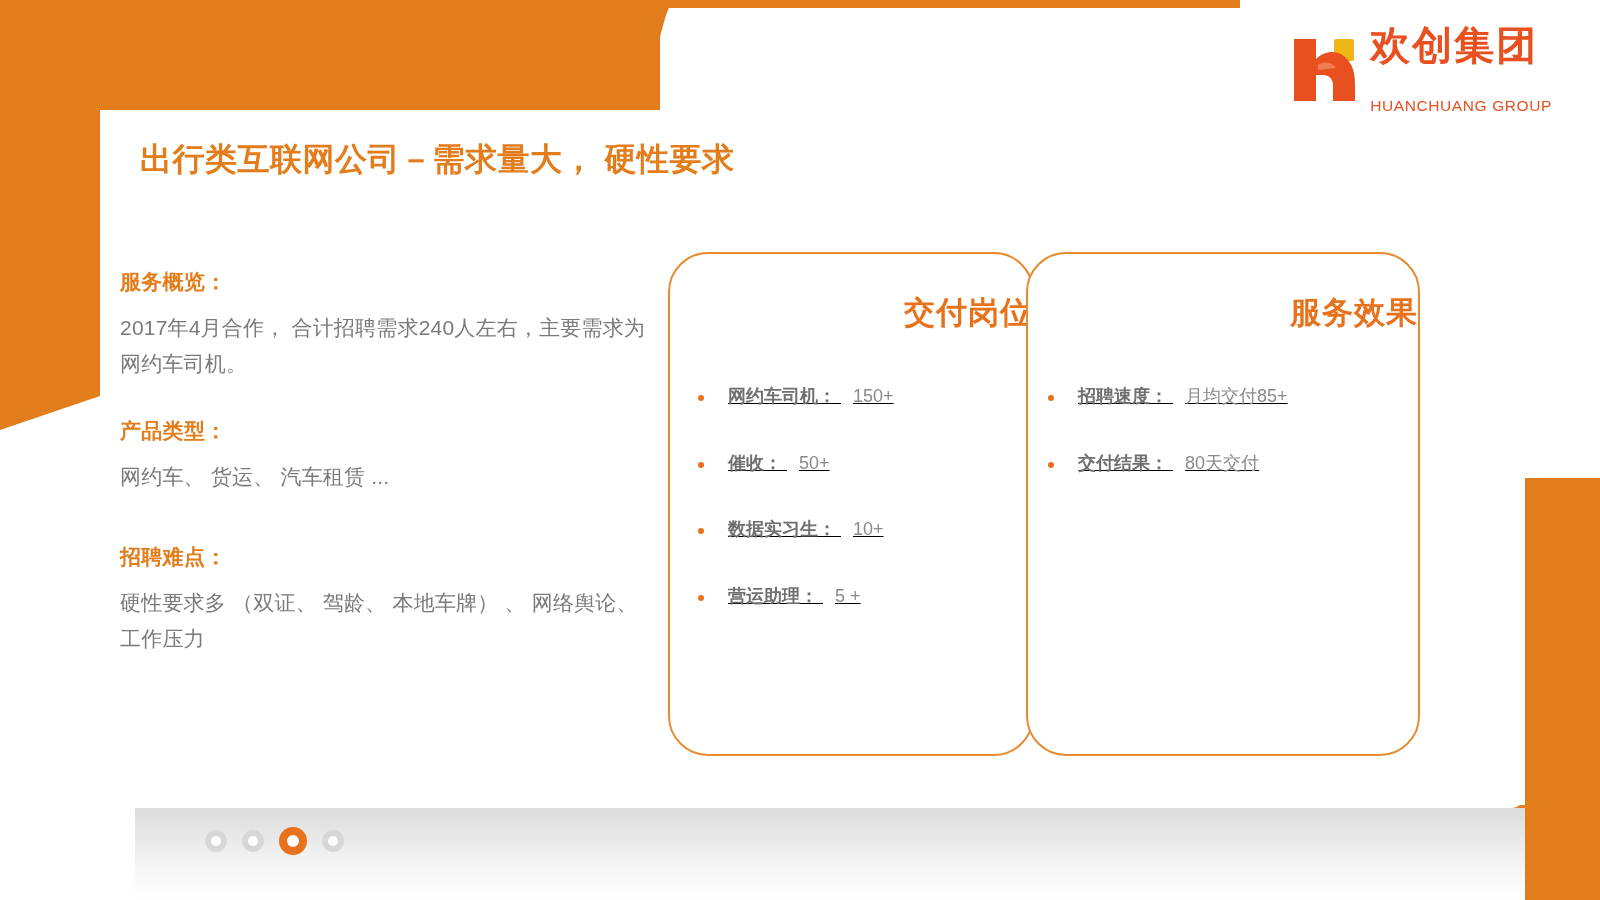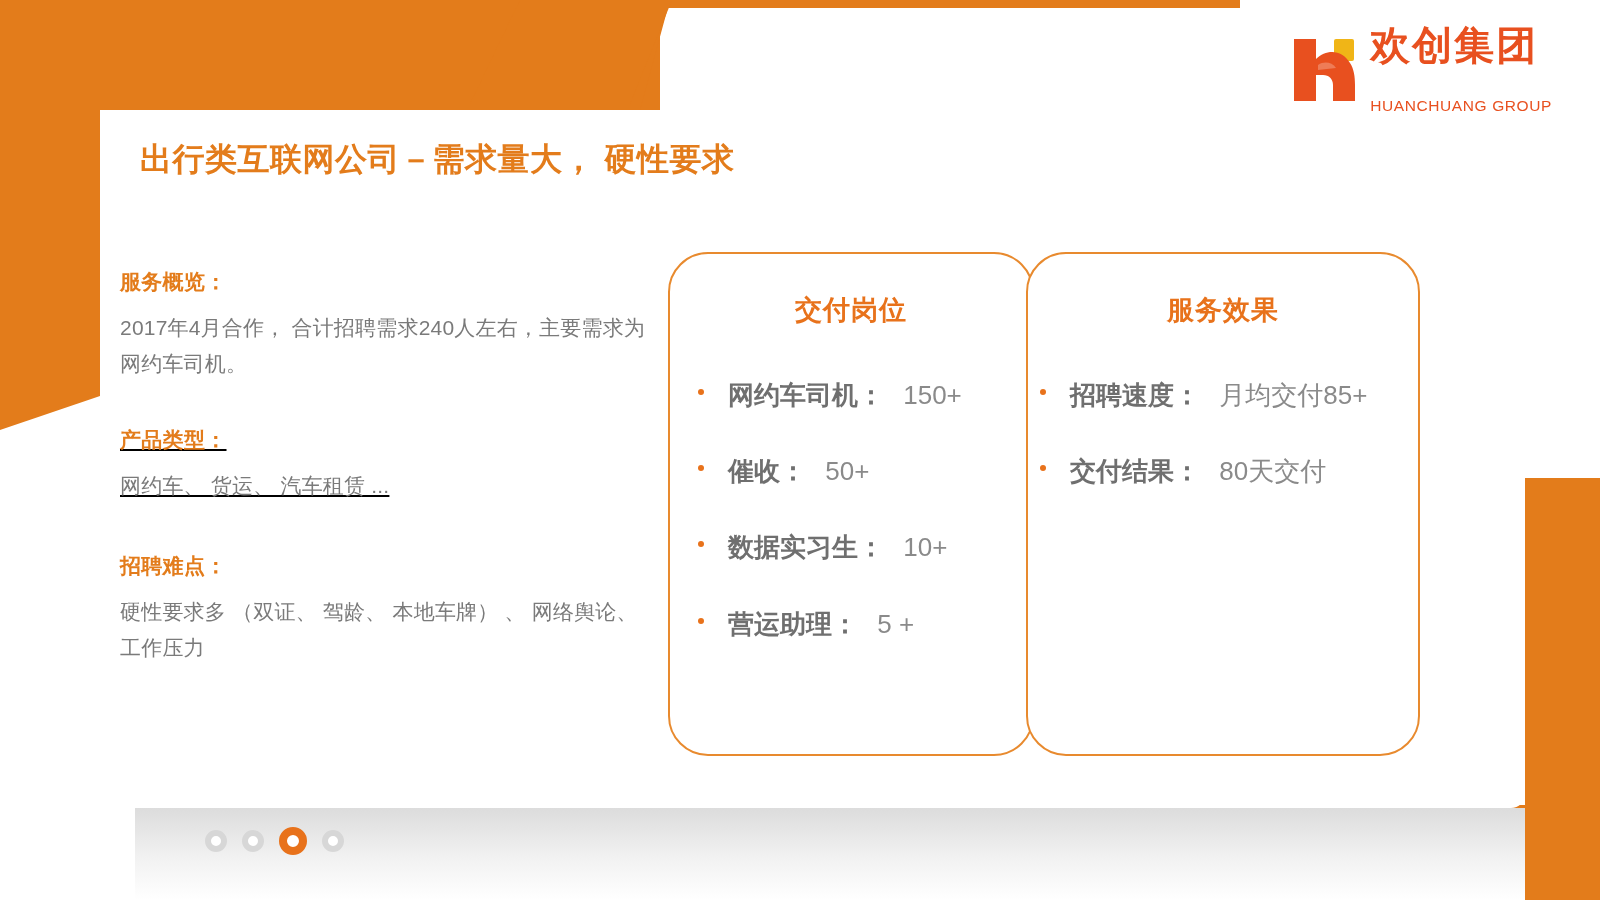--- a/index.html
+++ b/index.html
@@ -73,54 +73,55 @@
     color: #E37C1B;
     margin-bottom: 14px;
     letter-spacing: 0.3px;
   }
   .info-body {
     font-size: 21px;
     color: #7a7a7a;
     line-height: 1.72;
     letter-spacing: 0.2px;
   }
-  #block-overview { margin-bottom: 44px; }
-  #block-product  { margin-bottom: 48px; text-decoration: underline; }
+  #block-overview { margin-bottom: 35px; }
+  #block-product  { margin-bottom: 48px; }
 
   
   .panel {
     position: absolute;
     top: 252px;
     height: 504px;
     border: 2.2px solid #E88A2E;
     border-radius: 40px;
     background: #ffffff;
   }
   #panel-positions { left: 668px;  width: 366px; }
   #panel-results   { left: 1026px; width: 394px; }
   .panel-title {
-    text-align: center;
-    font-size: 27px; font-weight: bold;
+    text-align: right;
+    font-size: 31px; font-weight: bold;
     color: #E8721B;
     margin-top: 38px;
     letter-spacing: 1px;
   }
   .panel-list {
     list-style: none;
     margin-top: 52px;
   }
   #panel-positions .panel-list { padding-left: 20px; }
-  #panel-results   .panel-list { padding-left: 4px; }
+  #panel-results   .panel-list { padding-left: 12px; }
   .panel-list li {
     position: relative;
     padding-left: 38px;
     margin-bottom: 45px;
-    font-size: 26px;
+    font-size: 18px;
     line-height: 1.2;
     white-space: nowrap;
+    text-decoration: underline;
   }
   .panel-list li:last-child { margin-bottom: 8px; }
   .panel-list li .bullet {
     position: absolute;
     left: 8px; top: 9px;
     width: 6px; height: 6px;
     border-radius: 50%;
     background: #E8721B;
   }
   .panel-list li .k {

